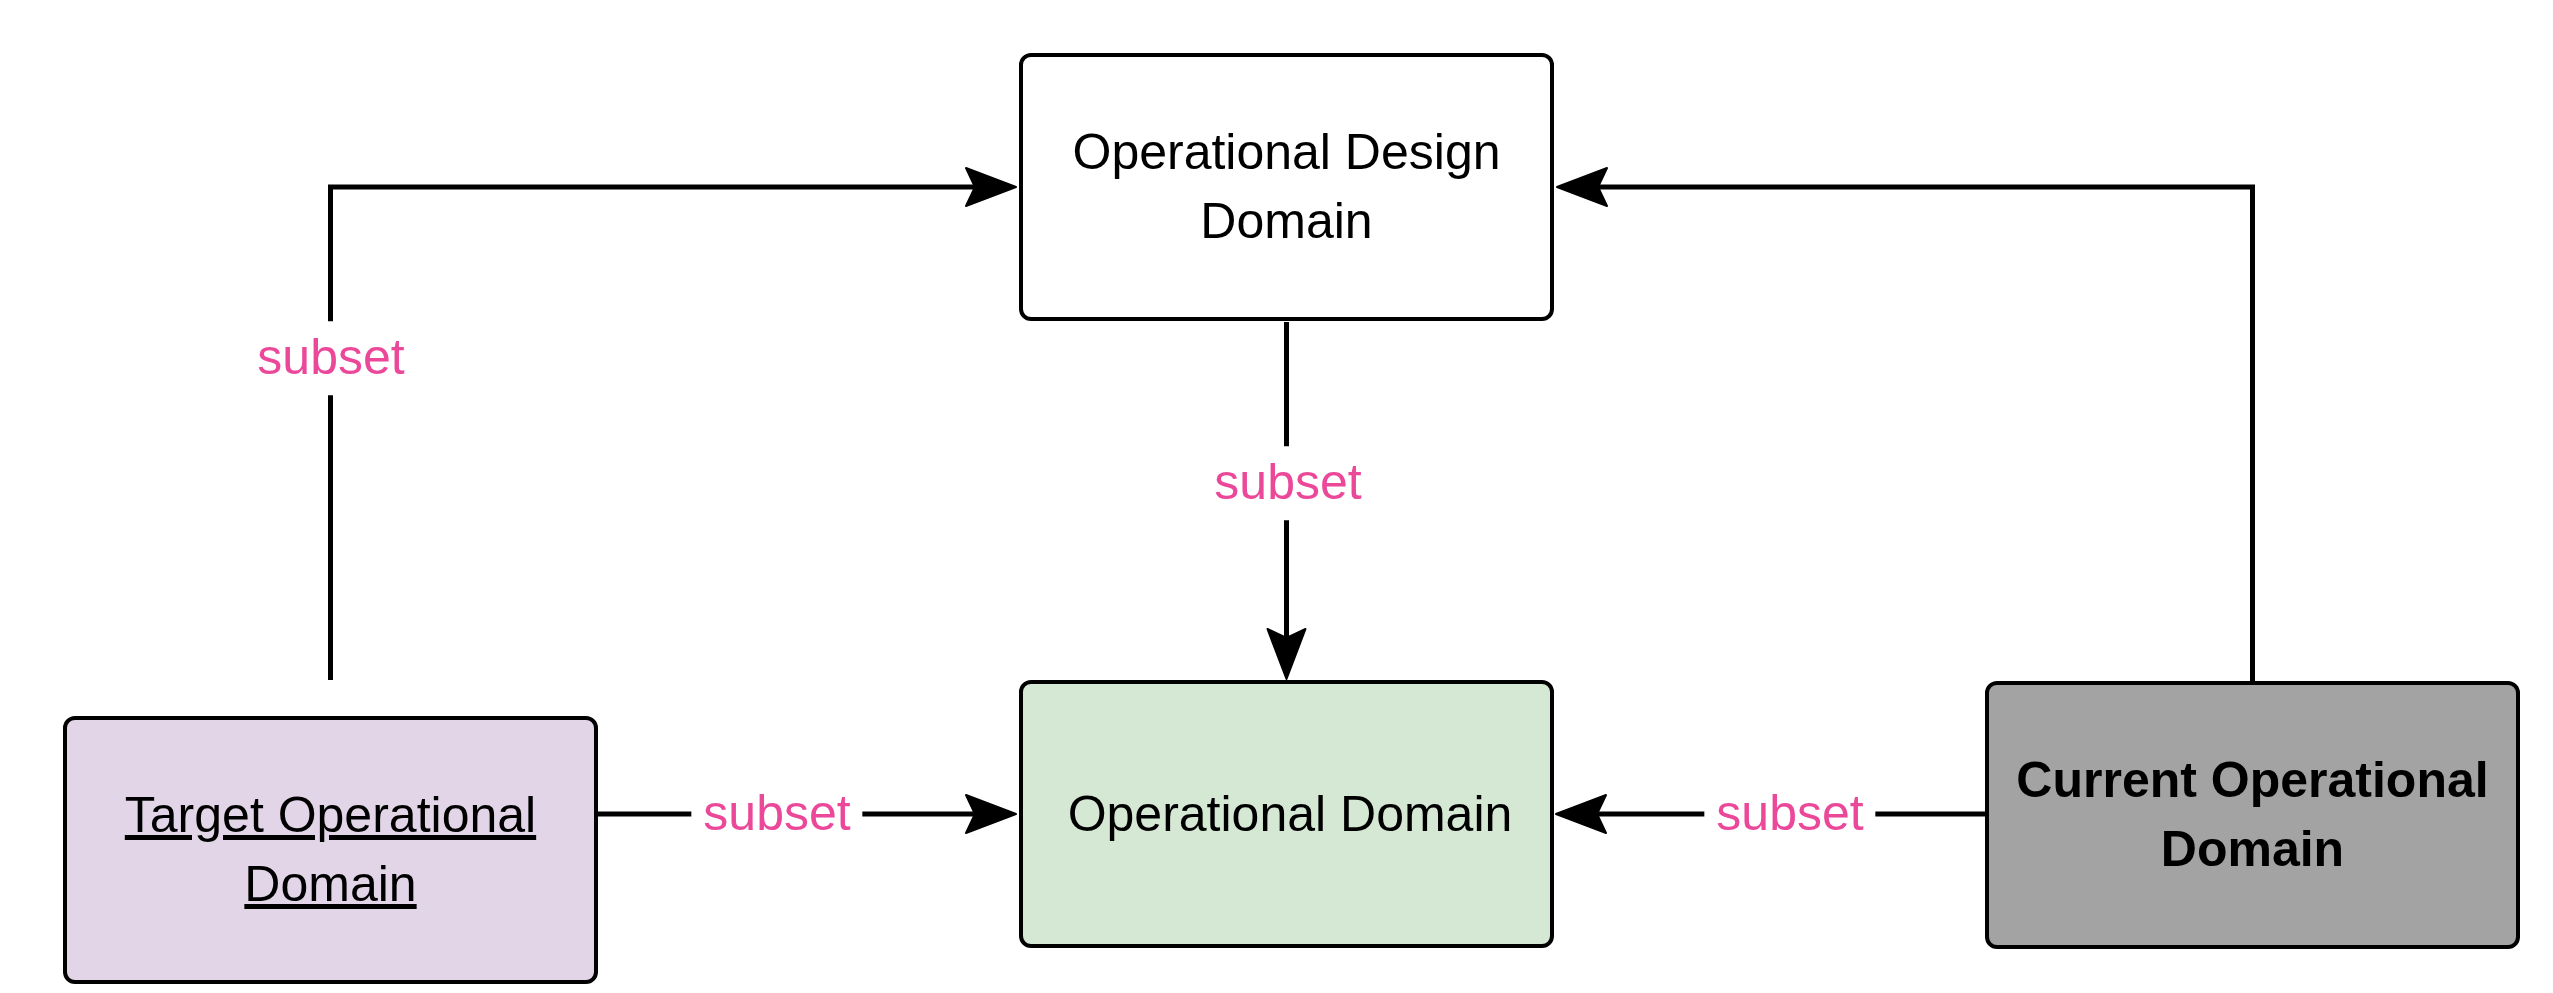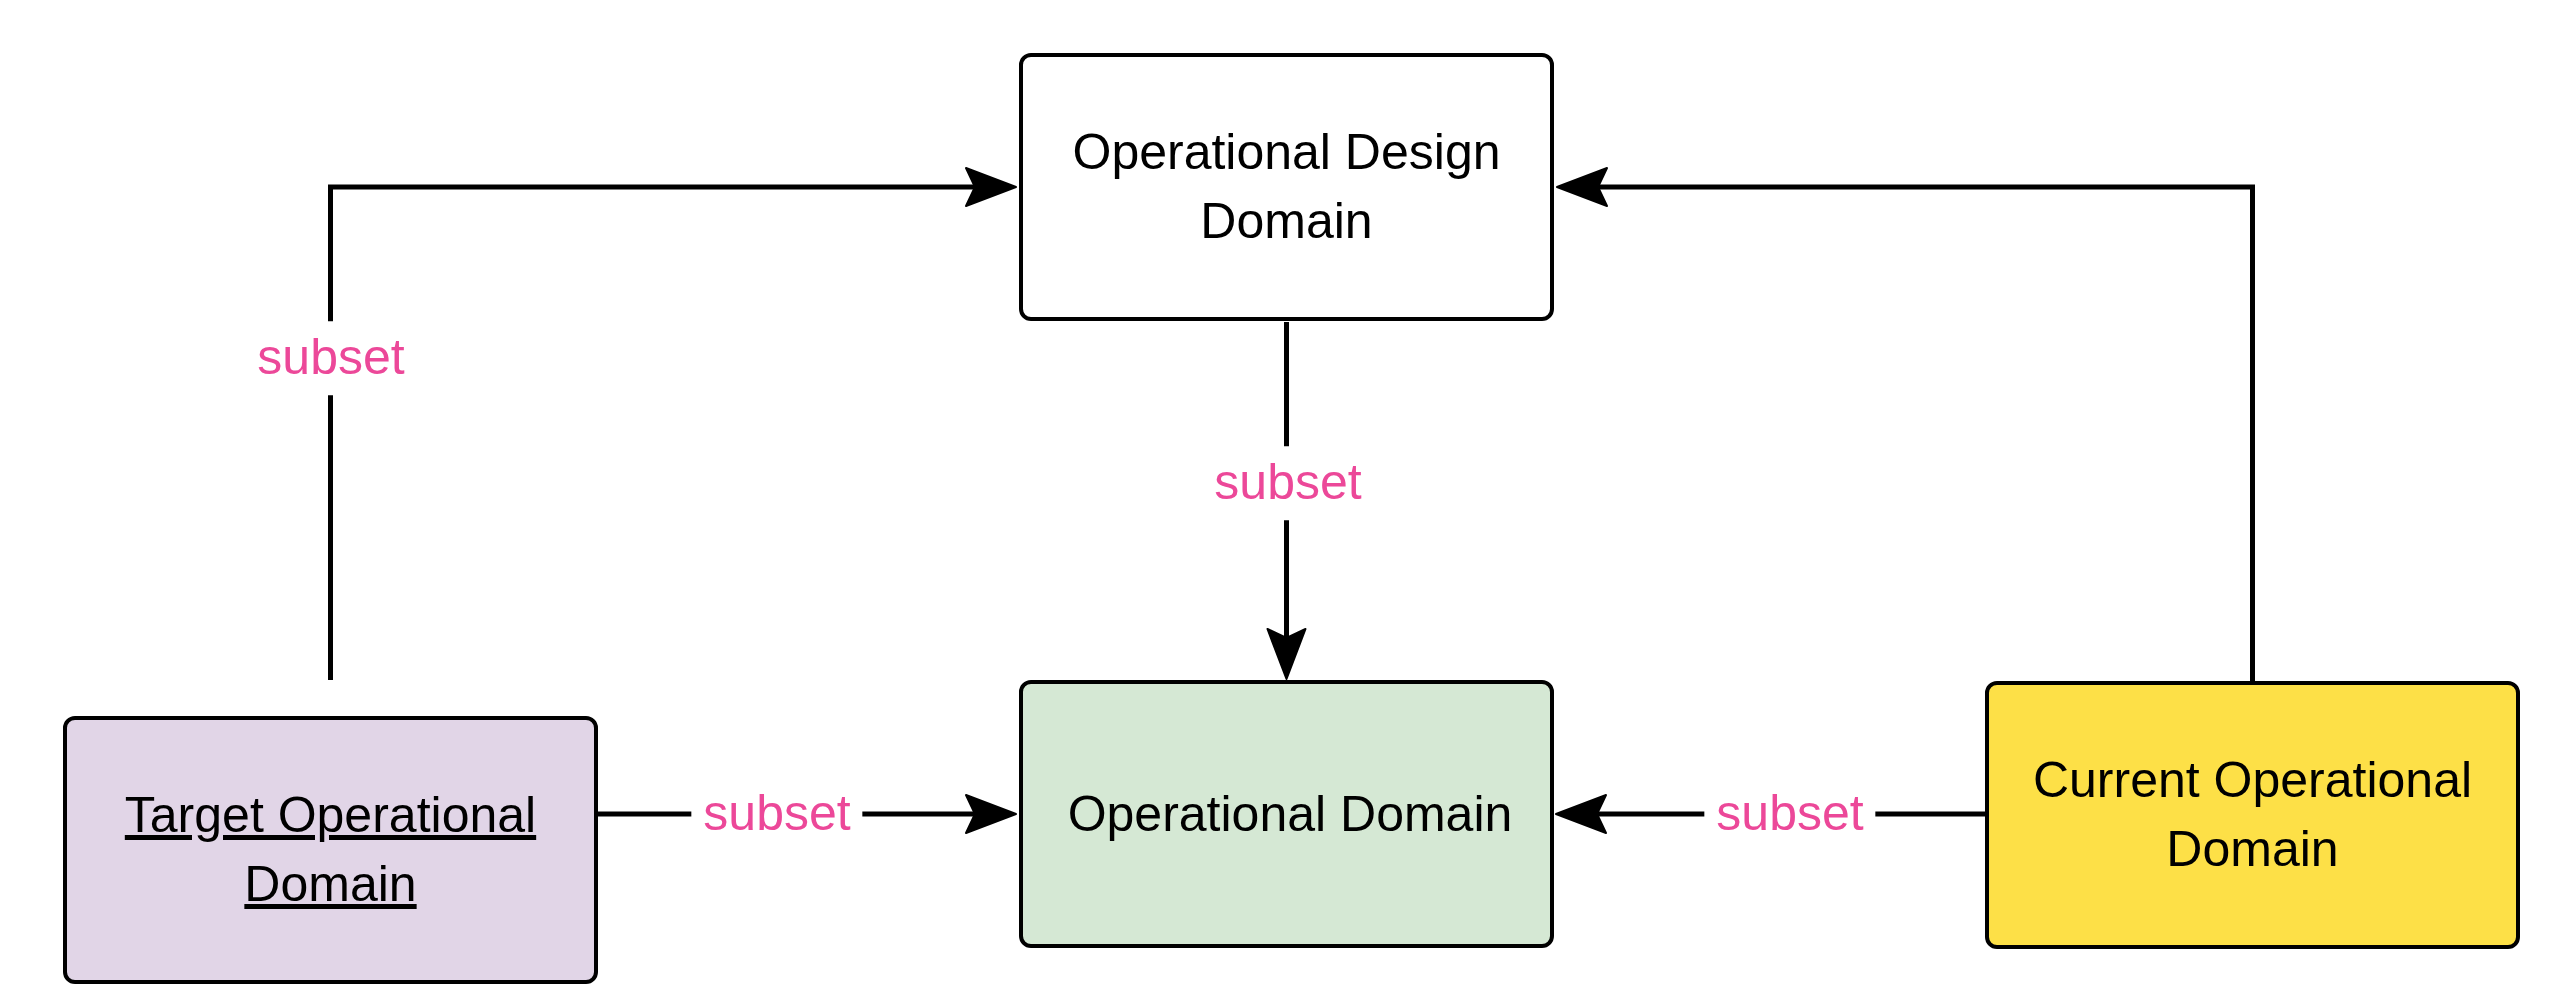--- a/index.html
+++ b/index.html
@@ -102,21 +102,21 @@
 
   <div class="node node-target" style="background-color: rgb(225, 213, 231);">
     <span>Target Operational
 Domain</span>
   </div>
 
   <div class="node node-operational" style="background-color: rgb(213, 232, 212);">
     <span>Operational Domain</span>
   </div>
 
-  <div class="node node-current" style="background-color: #fde047;">
+  <div class="node node-current" style="background-color: #a3a3a3; font-weight: bold;">
     <span>Current Operational
 Domain</span>
   </div>
 
   <div class="edge-label lbl-target-odd">subset</div>
 
 
   <div class="edge-label lbl-odd-operational">subset</div>
 
   <div class="edge-label lbl-target-operational">subset</div>

